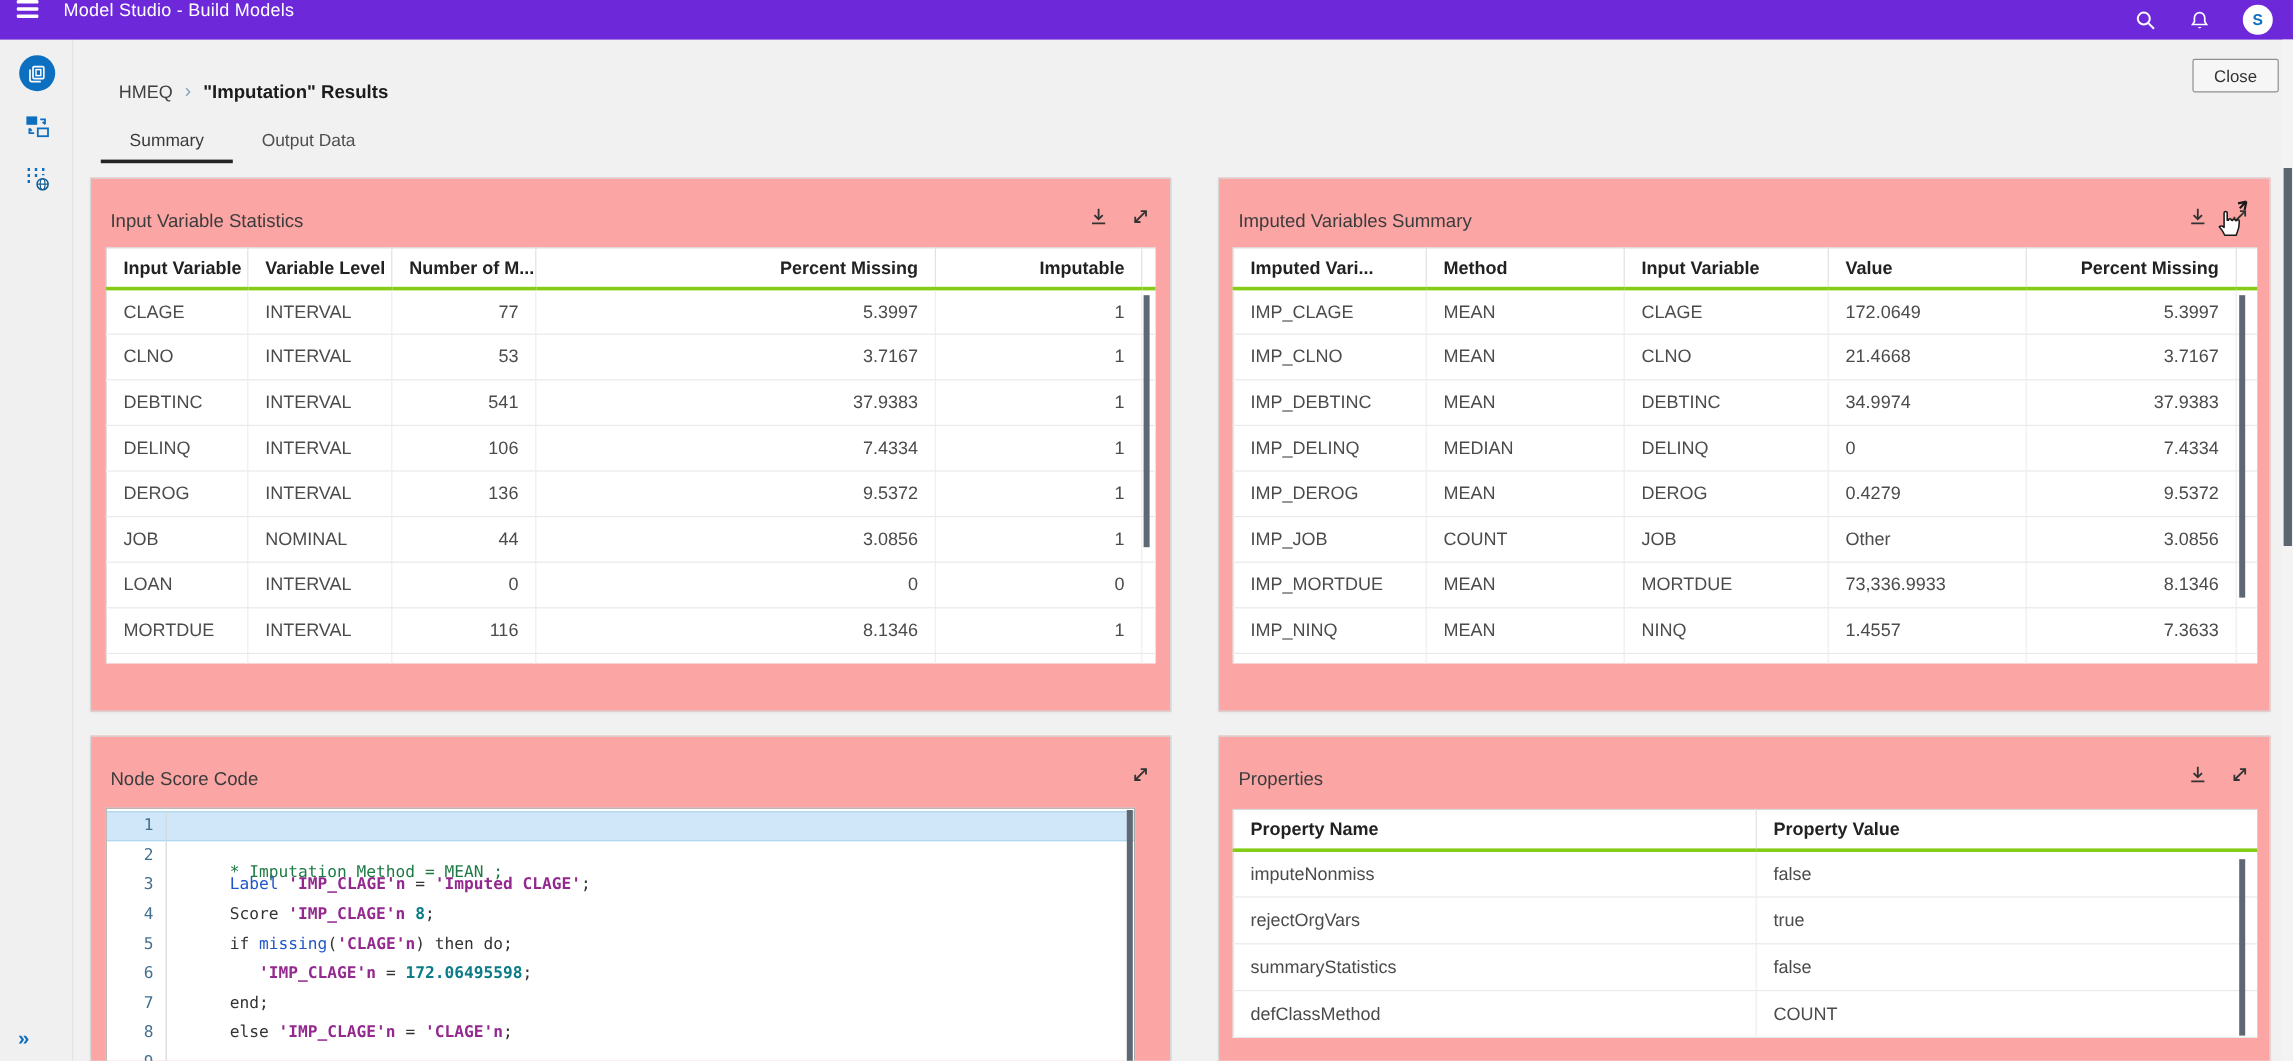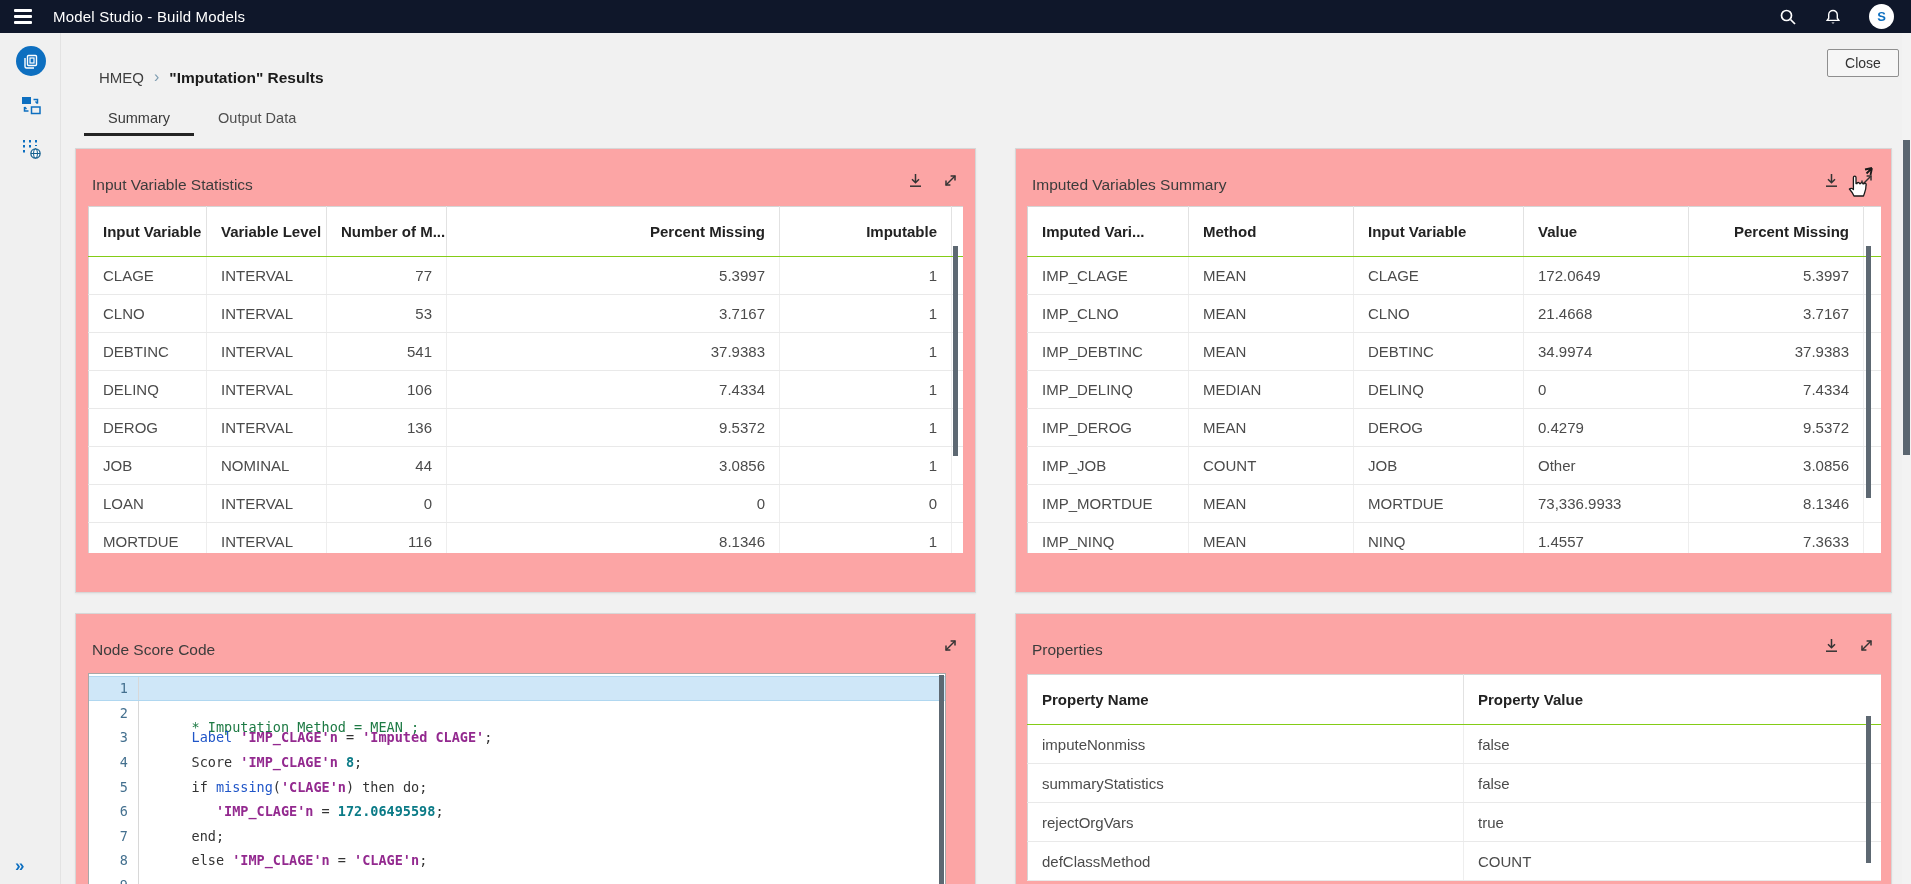--- a/index.html
+++ b/index.html
@@ -1,21 +1,21 @@
 <!DOCTYPE html>
 <html><head>
 <meta charset="utf-8">
 <style>
   * { box-sizing: border-box; margin: 0; padding: 0; }
   html,body { width:1911px; height:884px; overflow:hidden;
     font-family:"Liberation Sans",sans-serif; background:#f1f1f1; position:relative; }
 
   
-  .appbar { position:absolute; top:0; left:0; right:0; height:33px; background:#0f172a;
-    display:flex; align-items:center; color:#fff; z-index:20; }
+  .appbar { position:absolute; top:0; left:0; right:0; height:33px; background:#6d28d9;
+    display:flex; color:#fff; z-index:20; }
   .hamburger { margin-left:14px; display:flex; flex-direction:column; gap:3px; cursor:pointer; }
   .hamburger span { width:18px; height:3px; background:#fff; border-radius:1px; }
   .appbar-title { margin-left:21px; font-size:15px; letter-spacing:.2px; }
   .appbar-right { margin-left:auto; display:flex; align-items:center; gap:27px; margin-right:17px; }
   .abicon { width:18px; height:18px; display:flex; align-items:center; justify-content:center; cursor:pointer; }
   .avatar { width:25px; height:25px; border-radius:50%; background:#fff; color:#0d6fc0;
     font-weight:bold; font-size:13px; display:flex; align-items:center; justify-content:center; cursor:pointer; }
 
   
   .sidebar { position:absolute; top:33px; left:0; width:61px; bottom:0; background:#f0f0f0;
@@ -52,22 +52,22 @@
   .panel-icons { position:absolute; right:16px; top:22px; display:flex; gap:17px; }
   .picon { width:18px; height:18px; cursor:pointer; display:flex; align-items:center; justify-content:center; }
 
   
   .tbl-wrap { position:absolute; overflow:hidden; }
   #p-input .tbl-wrap   { left:12px; top:57px; width:875px; height:347px; }
   #p-imputed .tbl-wrap { left:11px; top:57px; width:854px; height:347px; }
   #p-props .tbl-wrap   { left:11px; top:60px; width:854px; height:340px; }
   table.grid { border-collapse:collapse; table-layout:fixed; width:100%;
     font-size:15px; color:#4b4b4b; background:#fff; border:1px solid #d5d5d5; }
-  .grid th { font-weight:bold; color:#222; height:34px; padding:16px 14px; text-align:left;
-    border-right:1px solid #e2e2e2; border-bottom:1px solid #84cc16; white-space:nowrap;
+  .grid th { font-weight:bold; color:#222; height:34px; padding:0 14px; text-align:left;
+    border-right:1px solid #e2e2e2; border-bottom:3px solid #84cc16; white-space:nowrap;
     overflow:hidden; cursor:pointer; }
   .grid td { height:38px; padding:0 14px; border-right:1px solid #eeeeee;
     border-bottom:1px solid #e9e9e9; white-space:nowrap; overflow:hidden; }
   .grid .ar { text-align:right; }
   #p-props .grid td { height:39px; }
 
   .vthumb { position:absolute; width:5px; background:#5d6872; cursor:pointer; }
   #p-input  .vthumb { right:17px; top:97px; height:210px; }
   #p-imputed .vthumb { right:20px; top:97px; height:252px; }
   #p-props  .vthumb { right:20px; top:102px; height:147px; }
@@ -479,26 +479,26 @@
               <th>Property Name</th>
               <th>Property Value</th>
             </tr>
           </thead>
           <tbody>
             <tr>
               <td>imputeNonmiss</td>
               <td>false</td>
             </tr>
             <tr>
+              <td>rejectOrgVars</td>
+              <td>true</td>
+            </tr>
+            <tr>
               <td>summaryStatistics</td>
               <td>false</td>
-            </tr>
-            <tr>
-              <td>rejectOrgVars</td>
-              <td>true</td>
             </tr>
             <tr>
               <td>defClassMethod</td>
               <td>COUNT</td>
             </tr>
           </tbody>
         </table>
     </div>
     <div class="vthumb"></div>
   </div>

